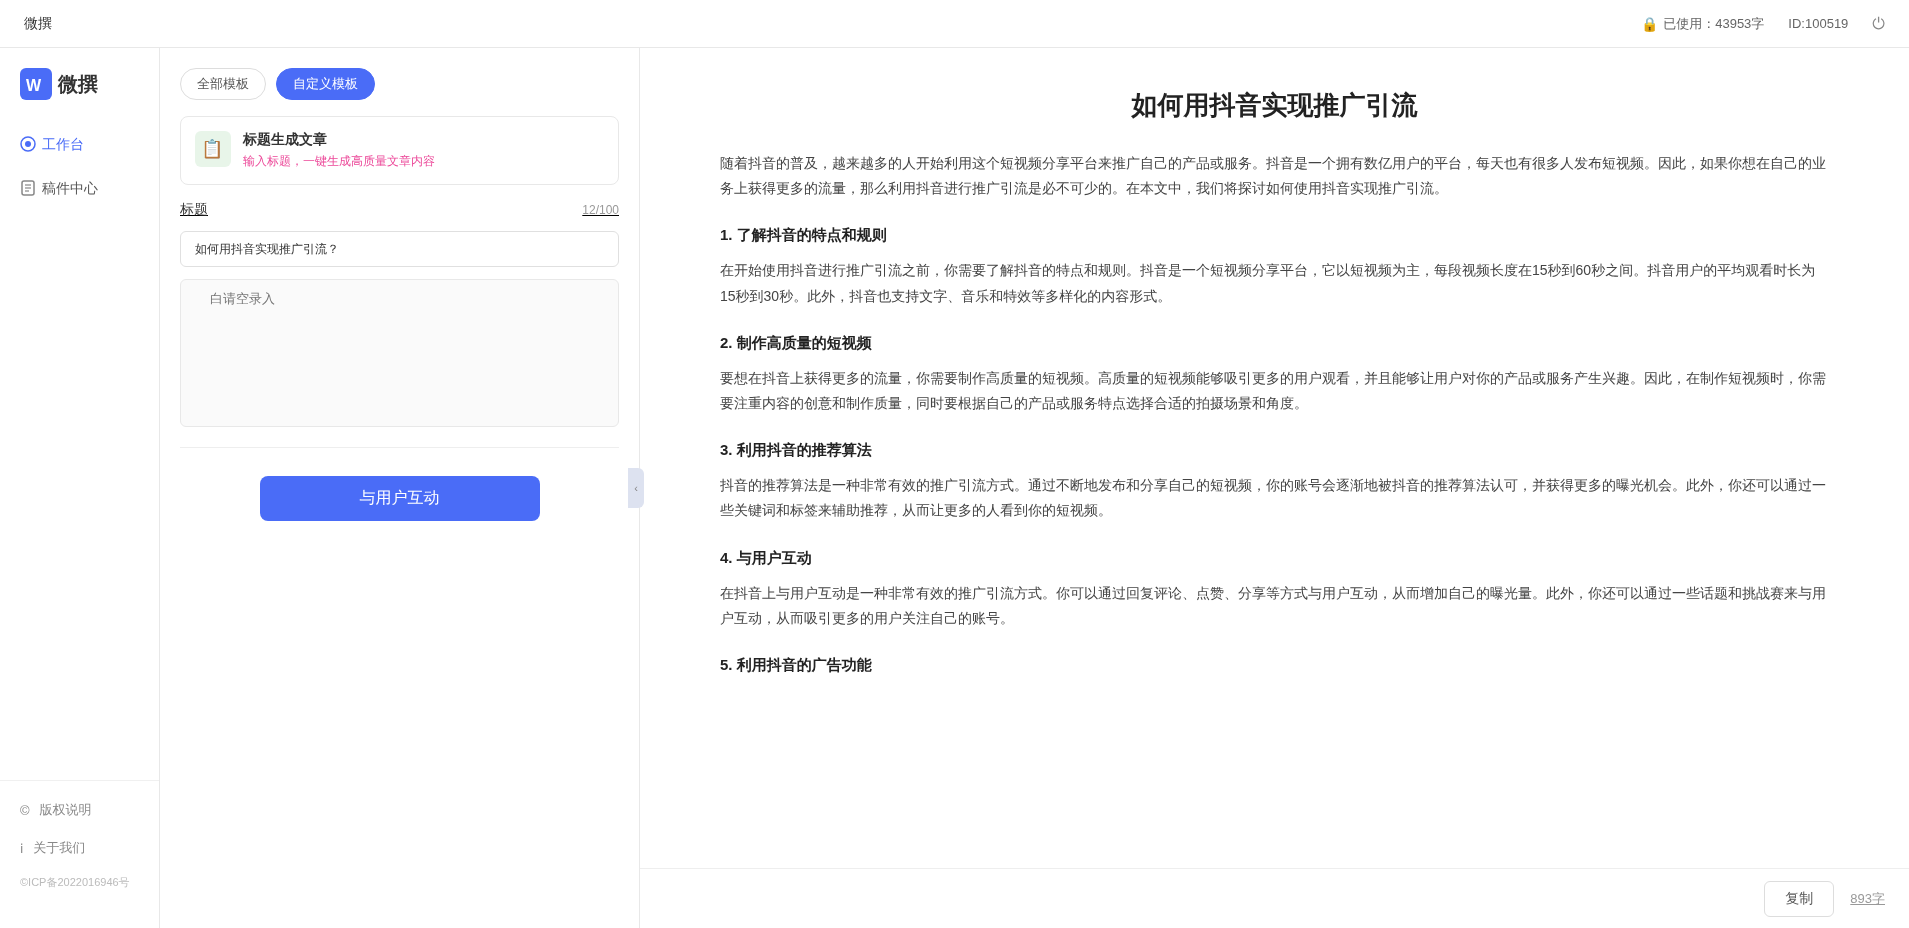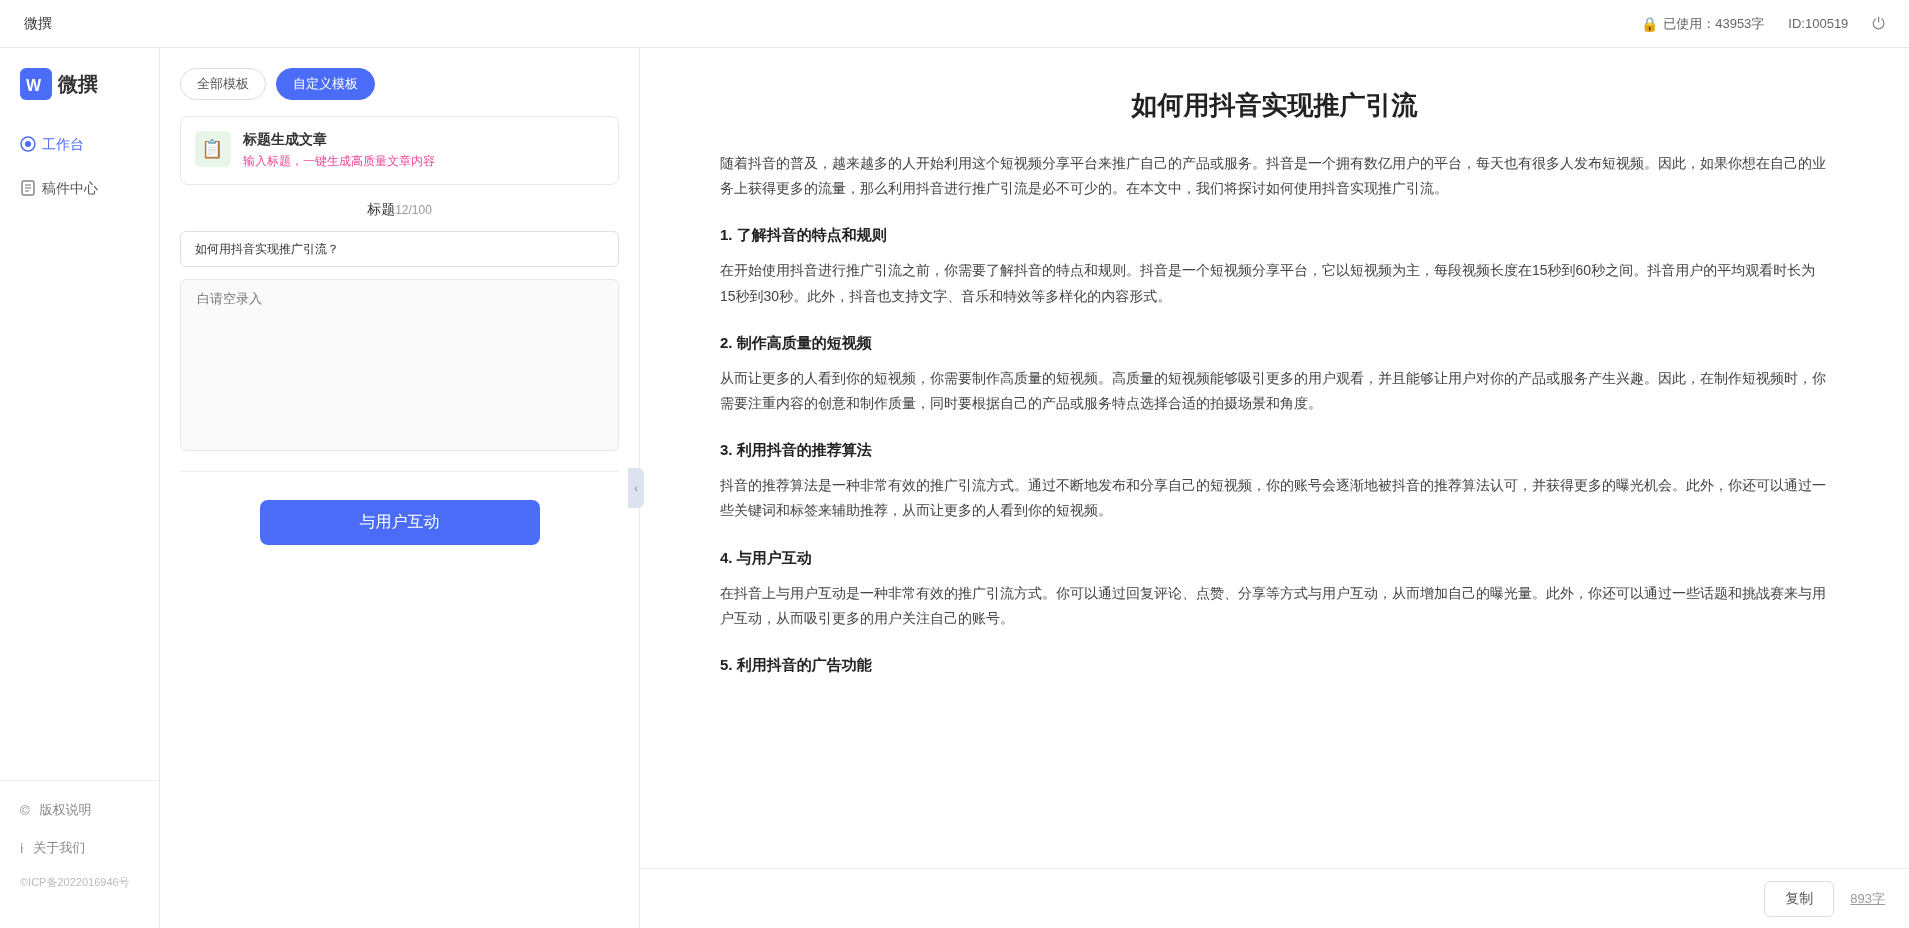--- a/index.html
+++ b/index.html
@@ -146,39 +146,40 @@
       flex-shrink: 0;
     }
     .template-info { flex: 1; }
     .template-name { font-size: 14px; font-weight: 600; color: #333; margin-bottom: 4px; }
     .template-desc { font-size: 12px; color: #ec4899; }
 
     
     .form-section { display: flex; flex-direction: column; gap: 12px; }
     .form-label-row {
       display: flex;
-      justify-content: center;
-      align-items: center;
+      justify-content: space-between;
+      align-items: center;
+      text-decoration: underline;
     }
     .form-label { font-size: 14px; color: #333; }
     .form-count { font-size: 12px; color: #999; }
     .form-input {
       width: 100%;
       padding: 10px 14px;
       border: 1px solid #e0e0e0;
       border-radius: 6px;
       font-size: 12px;
       color: #333;
       outline: none;
       resize: none;
     }
     .form-textarea {
       width: 100%;
-      height: 172px;
-      padding: 10px 16px;
+      height: 148px;
+      padding: 10px 29px;
       border: 1px solid #e8e8e8;
       border-radius: 6px;
       font-size: 13px;
       color: #bbb;
       outline: none;
       resize: none;
       background: #fafafa;
     }
     .form-divider {
       border: none;
@@ -373,21 +374,21 @@
     <div class="collapse-arrow">‹</div>
 
     <div class="right-panel">
       <div class="article-container">
         <h1 class="article-title">如何用抖音实现推广引流</h1>
         <div class="article-body" id="article-body">
         <p>随着抖音的普及，越来越多的人开始利用这个短视频分享平台来推广自己的产品或服务。抖音是一个拥有数亿用户的平台，每天也有很多人发布短视频。因此，如果你想在自己的业务上获得更多的流量，那么利用抖音进行推广引流是必不可少的。在本文中，我们将探讨如何使用抖音实现推广引流。</p>
             <p class="section-heading">1. 了解抖音的特点和规则</p>
             <p>在开始使用抖音进行推广引流之前，你需要了解抖音的特点和规则。抖音是一个短视频分享平台，它以短视频为主，每段视频长度在15秒到60秒之间。抖音用户的平均观看时长为15秒到30秒。此外，抖音也支持文字、音乐和特效等多样化的内容形式。</p>
             <p class="section-heading">2. 制作高质量的短视频</p>
-            <p>从而让更多的人看到你的短视频，你需要制作高质量的短视频。高质量的短视频能够吸引更多的用户观看，并且能够让用户对你的产品或服务产生兴趣。因此，在制作短视频时，你需要注重内容的创意和制作质量，同时要根据自己的产品或服务特点选择合适的拍摄场景和角度。</p>
+            <p>要想在抖音上获得更多的流量，你需要制作高质量的短视频。高质量的短视频能够吸引更多的用户观看，并且能够让用户对你的产品或服务产生兴趣。因此，在制作短视频时，你需要注重内容的创意和制作质量，同时要根据自己的产品或服务特点选择合适的拍摄场景和角度。</p>
             <p class="section-heading">3. 利用抖音的推荐算法</p>
             <p>抖音的推荐算法是一种非常有效的推广引流方式。通过不断地发布和分享自己的短视频，你的账号会逐渐地被抖音的推荐算法认可，并获得更多的曝光机会。此外，你还可以通过一些关键词和标签来辅助推荐，从而让更多的人看到你的短视频。</p>
             <p class="section-heading">4. 与用户互动</p>
             <p>在抖音上与用户互动是一种非常有效的推广引流方式。你可以通过回复评论、点赞、分享等方式与用户互动，从而增加自己的曝光量。此外，你还可以通过一些话题和挑战赛来与用户互动，从而吸引更多的用户关注自己的账号。</p>
             <p class="section-heading">5. 利用抖音的广告功能</p>
           </div>
       </div>
       <div class="article-footer">
         <button class="copy-btn">复制</button>
         <span class="word-count">893字</span>

